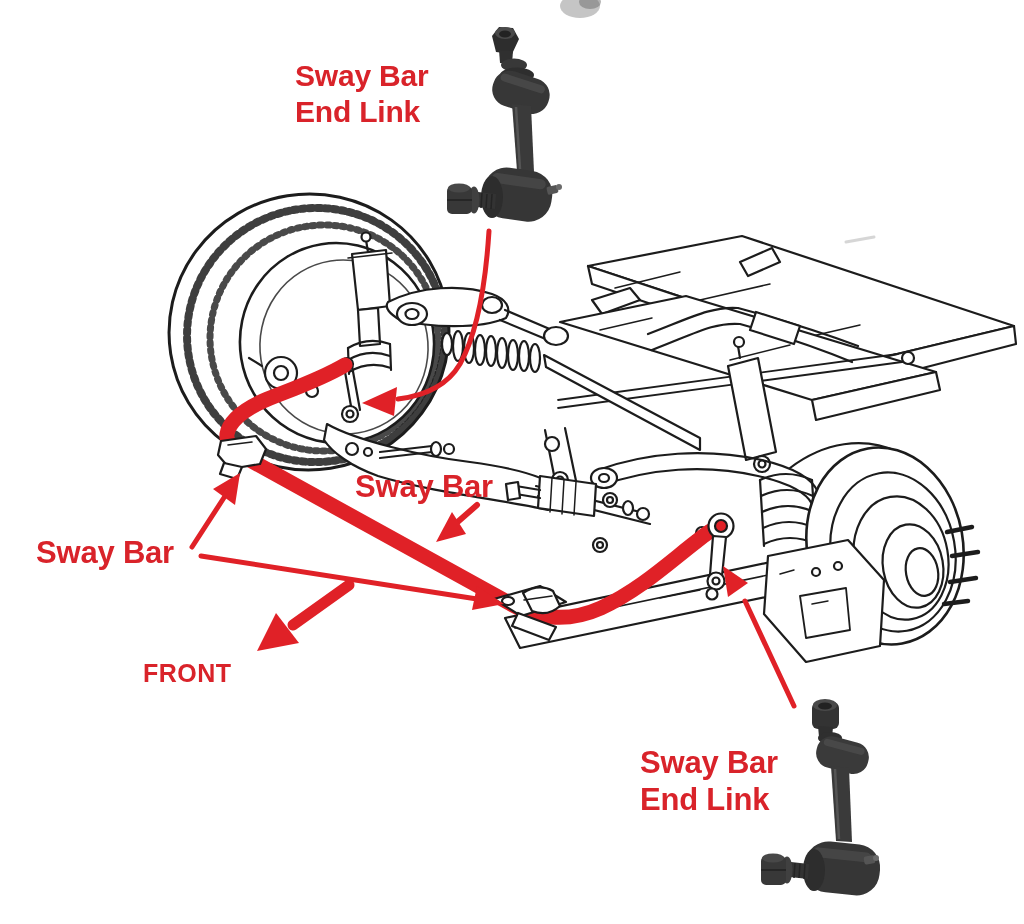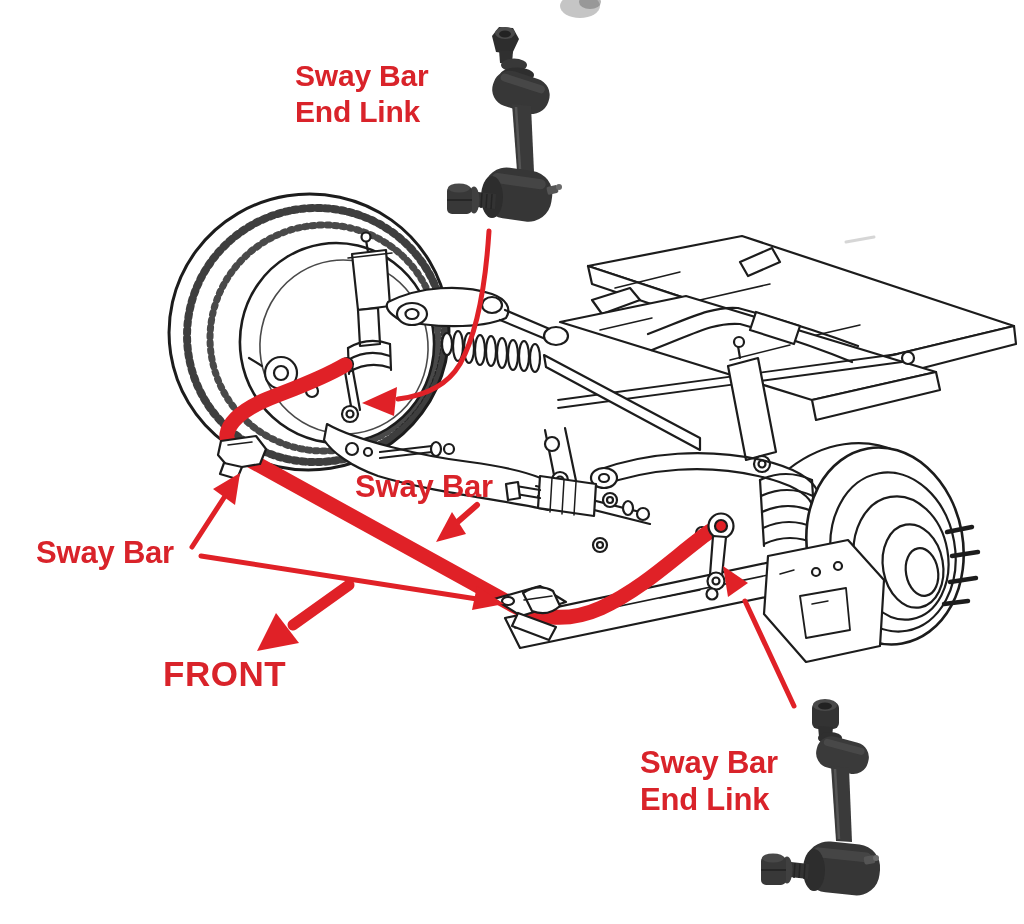--- a/index.html
+++ b/index.html
@@ -9,21 +9,21 @@
   }
   #art{position:absolute;left:0;top:0;width:1024px;height:924px;}
   .label{
     position:absolute;color:#d9232a;font-weight:700;line-height:37px;
     white-space:nowrap;letter-spacing:-0.2px;
   }
   .label span{display:block;}
   #label-endlink-top{left:295px;top:58px;font-size:30px;line-height:36px;}
   #label-swaybar{left:355px;top:468px;font-size:31px;}
   #label-bushings{left:36px;top:534px;font-size:31px;}
-  #label-front{left:163px;top:655px;font-size:35px;letter-spacing:0.5px;}
+  #label-front{left:143px;top:655px;font-size:25px;letter-spacing:0.5px;}
   #label-endlink-bottom{left:640px;top:744px;font-size:31px;}
 </style>
 </head>
 <body>
 
 <div id="stage">
 
 <svg id="art" viewBox="0 0 1024 924" xmlns="http://www.w3.org/2000/svg">
 
   <g stroke="#1c1c1c" fill="none" stroke-width="2.2" stroke-linecap="round" stroke-linejoin="round">

